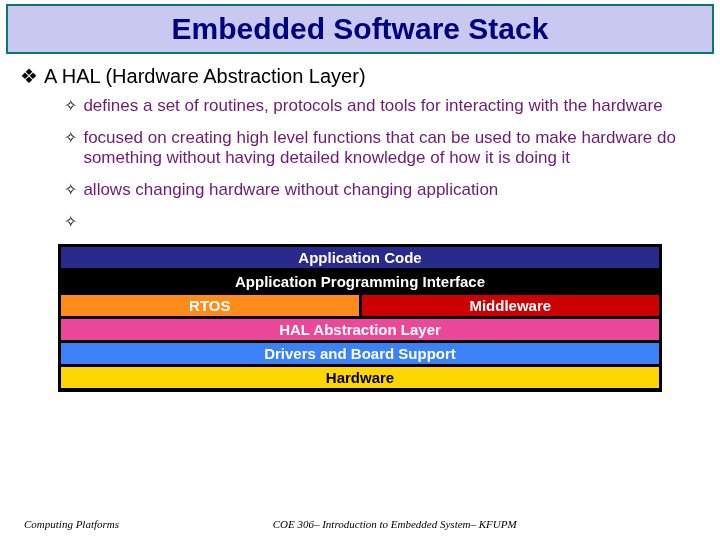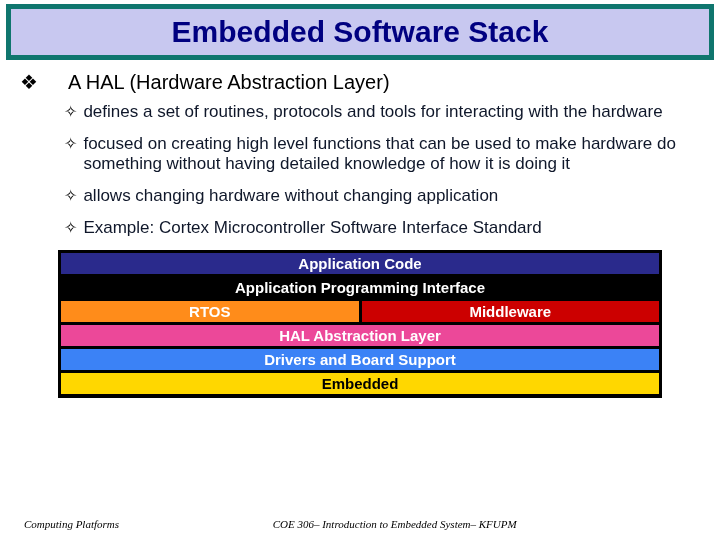--- a/index.html
+++ b/index.html
@@ -6,21 +6,21 @@
   body {
     width: 720px;
     height: 540px;
     background: #fff;
     font-family: Arial, sans-serif;
     position: relative;
     overflow: hidden;
   }
   .title-bar {
     background: #c8c8f0;
-    border: 5px solid #0f766e;
+    border: 2px solid #0f766e;
     margin: 4px 6px 0 6px;
     padding: 6px 0;
     text-align: center;
   }
   .title-bar h1 {
     font-family: "Comic Sans MS", cursive, sans-serif;
     font-size: 30px;
     font-weight: bold;
     color: #000080;
   }
@@ -35,40 +35,39 @@
   .main-bullet .dia {
     font-size: 20px;
     line-height: 24px;
     margin-right: 6px;
     color: #000;
   }
   .main-bullet .txt {
     font-size: 20px;
     line-height: 24px;
     color: #000;
-    margin-left: 24px;
   }
   .sub-list {
     padding-left: 44px;
   }
   .sub-bullet {
     display: flex;
     align-items: flex-start;
     margin-bottom: 12px;
   }
   .sub-bullet .dia {
     font-size: 16px;
     line-height: 20px;
     margin-right: 6px;
     color: #000;
   }
   .sub-bullet .txt {
     font-size: 17px;
     line-height: 20px;
-    color: #0f172a;
+    color: #701a75;
   }
   .stack-diagram {
     margin: 4px auto 0 auto;
     width: 604px;
     border-collapse: collapse;
   }
   .stack-diagram td {
     border: 3px solid #000;
     text-align: center;
     font-family: Arial, sans-serif;
@@ -120,21 +119,20 @@
     <div class="sub-bullet">
       <span class="dia">✧</span>
       <span class="txt">focused on creating high level functions that can be used to make hardware do something without having detailed knowledge of how it is doing it</span>
     </div>
     <div class="sub-bullet">
       <span class="dia">✧</span>
       <span class="txt">allows changing hardware without changing application</span>
     </div>
     <div class="sub-bullet">
       <span class="dia">✧</span>
-      <span class="txt">Example: Cortex Microcontroller Software Interface Standard</span>
     </div>
   </div>
 
   <table class="stack-diagram">
     <tbody>
         <tr class="row-app">
       <td colspan="2">Application Code</td>
     </tr>
     <tr class="row-api">
       <td colspan="2">Application Programming Interface</td>
@@ -143,21 +141,21 @@
       <td class="row-rtos">RTOS</td>
       <td class="row-mw">Middleware</td>
     </tr>
     <tr class="row-hal">
       <td colspan="2">HAL Abstraction Layer</td>
     </tr>
     <tr class="row-drv">
       <td colspan="2">Drivers and Board Support</td>
     </tr>
     <tr class="row-hw">
-      <td colspan="2">Embedded</td>
+      <td colspan="2">Hardware</td>
     </tr>
   </tbody>
     </table>
 </div>
 
 <div class="footer">
   <span class="left">Computing Platforms</span>
   <span class="mid">COE 306– Introduction to Embedded System– KFUPM</span>
 </div>
 

